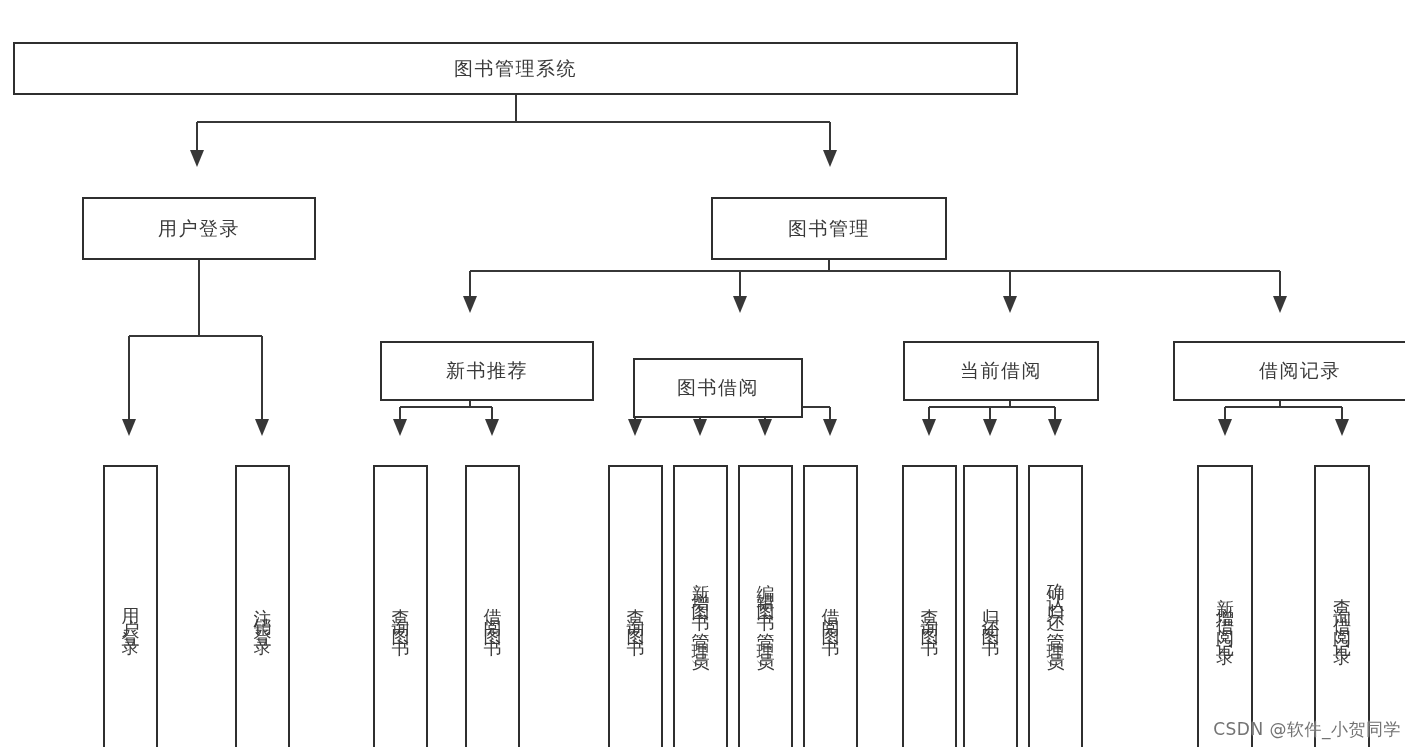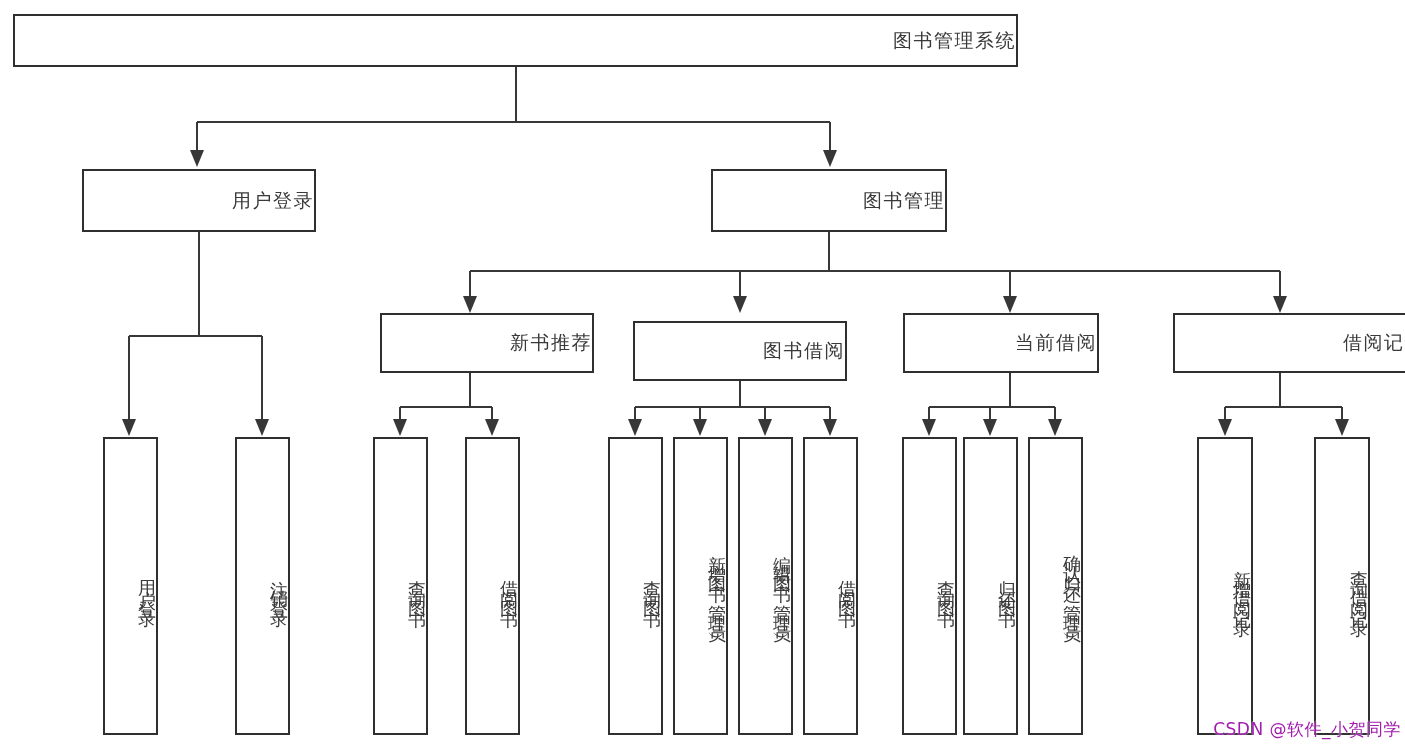--- a/index.html
+++ b/index.html
@@ -7,31 +7,32 @@
   body { font-family:"DejaVu Sans","Liberation Sans",sans-serif; }
   .canvas {
     position:relative; width:1405px; height:747px;
     background:#ffffff; overflow:hidden;
   }
   svg.connectors { position:absolute; left:0; top:0; }
   svg.connectors path.cline { stroke:#373737; stroke-width:2.5; fill:none; }
   svg.connectors path.arrow { fill:#373737; stroke:none; }
   .box {
     position:absolute; background:#ffffff; border:2.5px solid #2f2f2f;
-    display:flex; align-items:center; justify-content:flex-end;
+    display:flex; align-items:center; justify-content:center;
     color:#3a3a3a;
+    margin-top:28px;
   }
   .hbox .lbl { font-size:19px; letter-spacing:1.5px; white-space:nowrap; }
   .leaf .lbl {
     writing-mode:vertical-rl; text-orientation:mixed;
     font-size:18px; letter-spacing:10px; line-height:1; white-space:nowrap;
   }
   .watermark {
     position:absolute; top:718px; right:4px; z-index:5;
-    font-size:17px; color:#a21caf; letter-spacing:0.5px;
+    font-size:17px; color:#737373; letter-spacing:0.5px;
     text-shadow:0 0 2px #ffffff;
   }
 </style>
 </head>
 <body>
 
 <div class="canvas">
 
   <svg class="connectors" width="1405" height="747" viewBox="0 0 1405 747" shape-rendering="crispEdges">
     <g>
@@ -83,21 +84,21 @@
   <div class="box hbox" style="left:82px;top:169px;width:234px;height:63px">
     <span class="lbl">用户登录</span>
   </div>
   <div class="box hbox" style="left:711px;top:169px;width:236px;height:63px">
     <span class="lbl">图书管理</span>
   </div>
 
   <div class="box hbox" style="left:380px;top:313px;width:214px;height:60px">
     <span class="lbl">新书推荐</span>
   </div>
-  <div class="box hbox" style="left:633px;top:321px;width:214px;height:60px">
+  <div class="box hbox" style="left:633px;top:330px;width:170px;height:60px">
     <span class="lbl">图书借阅</span>
   </div>
   <div class="box hbox" style="left:903px;top:313px;width:196px;height:60px">
     <span class="lbl">当前借阅</span>
   </div>
   <div class="box hbox" style="left:1173px;top:313px;width:254px;height:60px">
     <span class="lbl">借阅记录</span>
   </div>
 
   <div class="box leaf" style="left:103px;top:437px;width:55px;height:298px">

